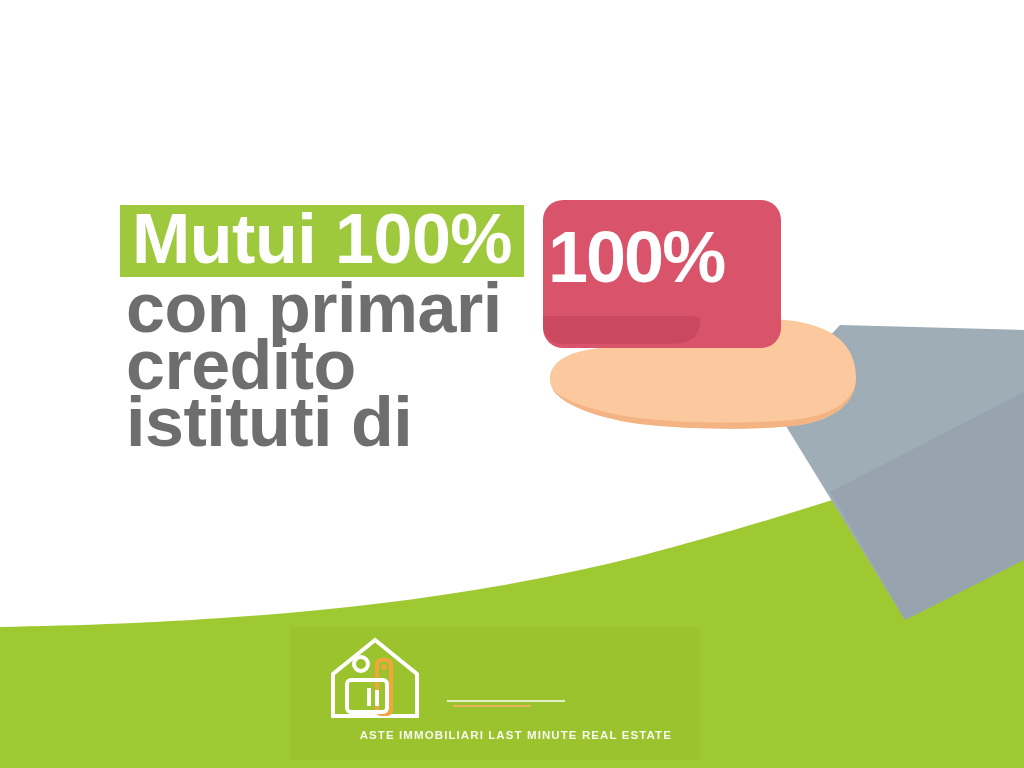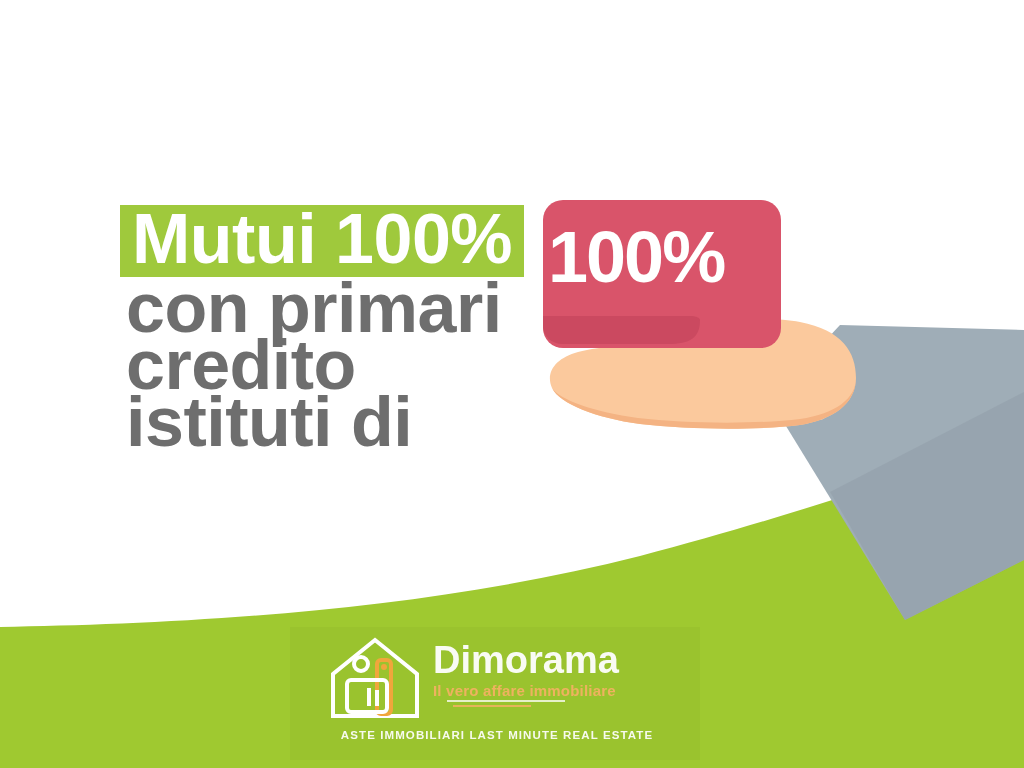--- a/index.html
+++ b/index.html
@@ -133,21 +133,21 @@
     top: 71px;
     width: 78px;
     height: 2px;
     background: rgba(243,178,98,0.85);
   }
   .logo-sub {
     position: absolute;
     left: 322px;
     top: 729px;
     width: 350px;
-    text-align: center;
+    text-align: right;
     font-size: 11.5px;
     font-weight: bold;
     letter-spacing: 1.1px;
     color: rgba(255,255,255,0.92);
     white-space: nowrap;
   }
 </style>
 </head>
 <body>
 
@@ -205,23 +205,19 @@
     <svg class="logo-mark" viewBox="0 0 100 86">
       <path d="M50,6 L92,40 L92,82 L8,82 L8,40 Z" fill="none" stroke="#ffffff" stroke-width="4"></path>
       <rect x="52" y="26" width="14" height="54" rx="4" fill="none" stroke="#f0a63c" stroke-width="4"></rect>
       <circle cx="59" cy="33" r="3" fill="#f0a63c"></circle>
       <rect x="22" y="46" width="40" height="32" rx="4" fill="none" stroke="#ffffff" stroke-width="4"></rect>
       <circle cx="36" cy="30" r="7" fill="none" stroke="#ffffff" stroke-width="4"></circle>
       <line x1="44" y1="54" x2="44" y2="72" stroke="#ffffff" stroke-width="4"></line>
       <line x1="52" y1="56" x2="52" y2="72" stroke="#ffffff" stroke-width="4"></line>
     </svg>
 
-    <div class="logo-words">
-      <div class="logo-name">Dimorama</div>
-      <div class="logo-tagline">Il vero affare immobiliare</div>
-    </div>
     <div class="logo-rule"></div>
     <div class="logo-rule2"></div>
   </div>
 
   <div class="logo-sub">ASTE IMMOBILIARI  LAST MINUTE  REAL ESTATE</div>
 
 </div>
 
 </body></html>

